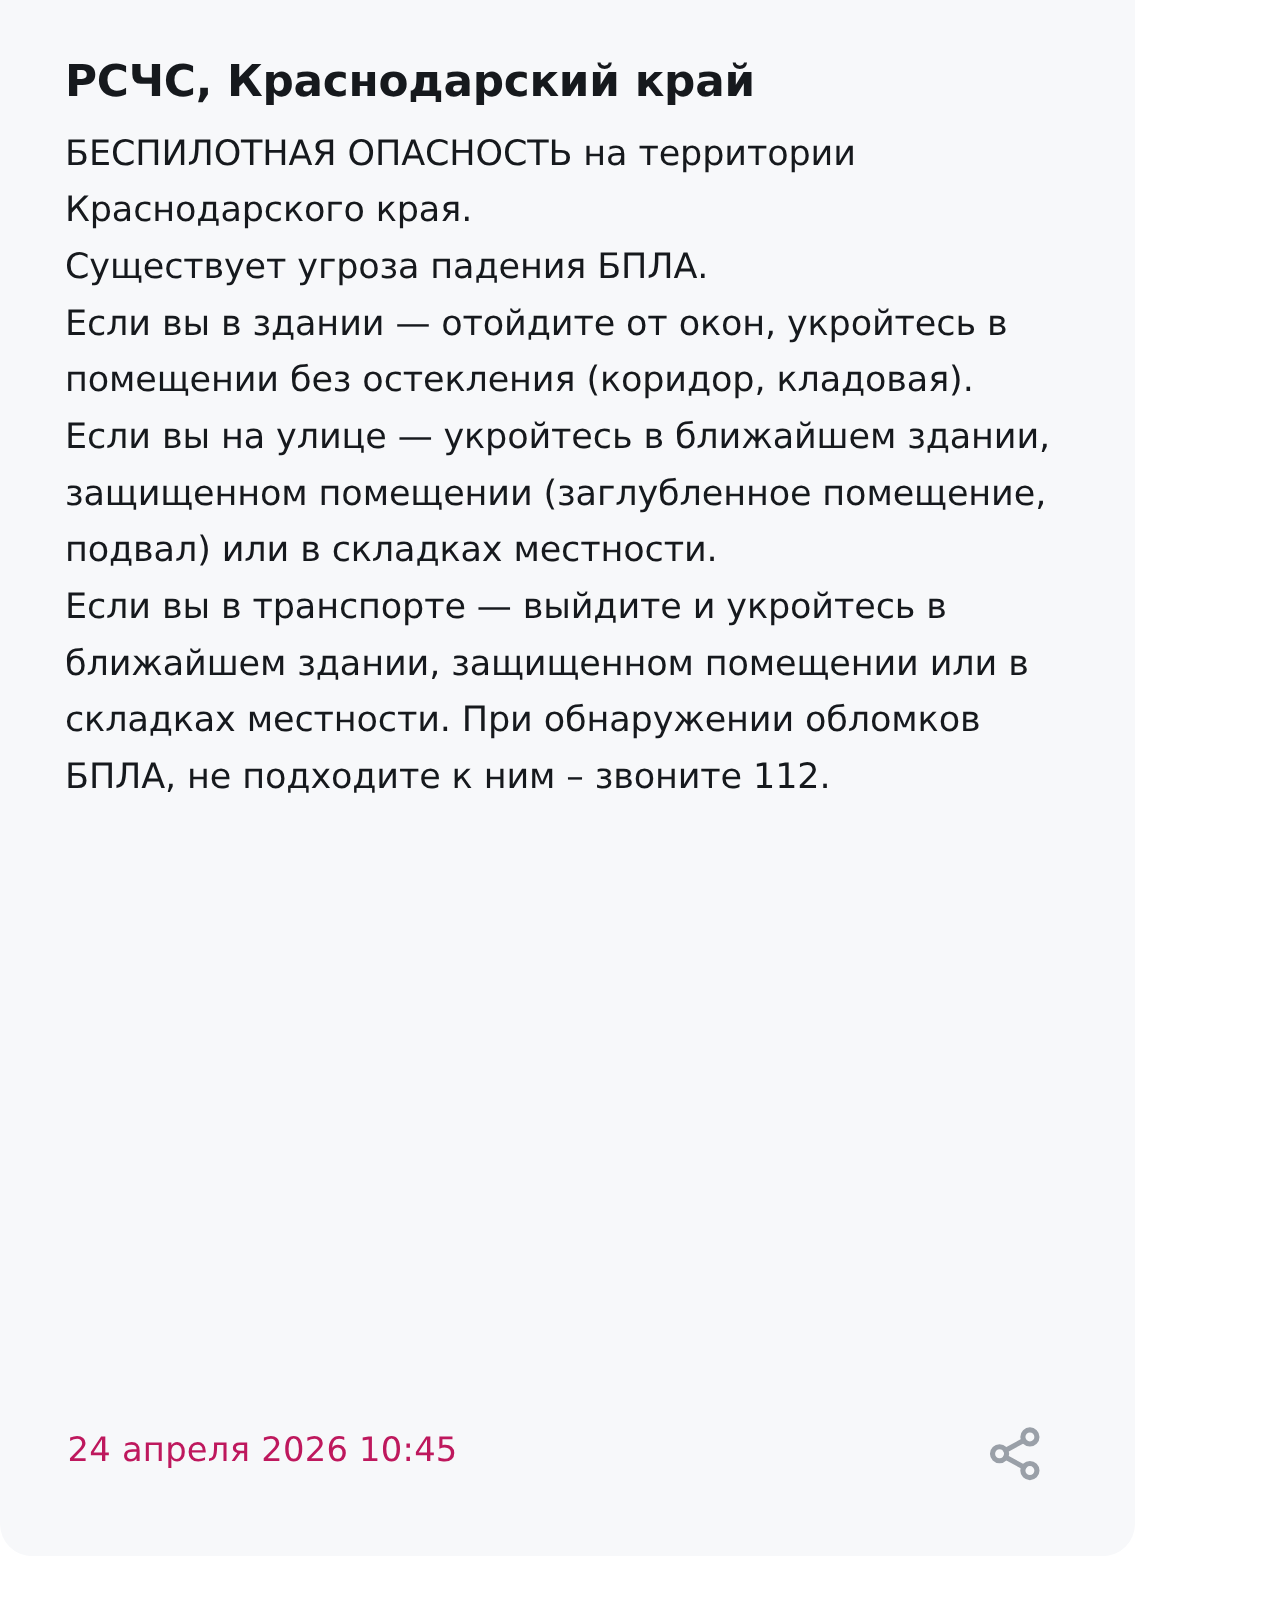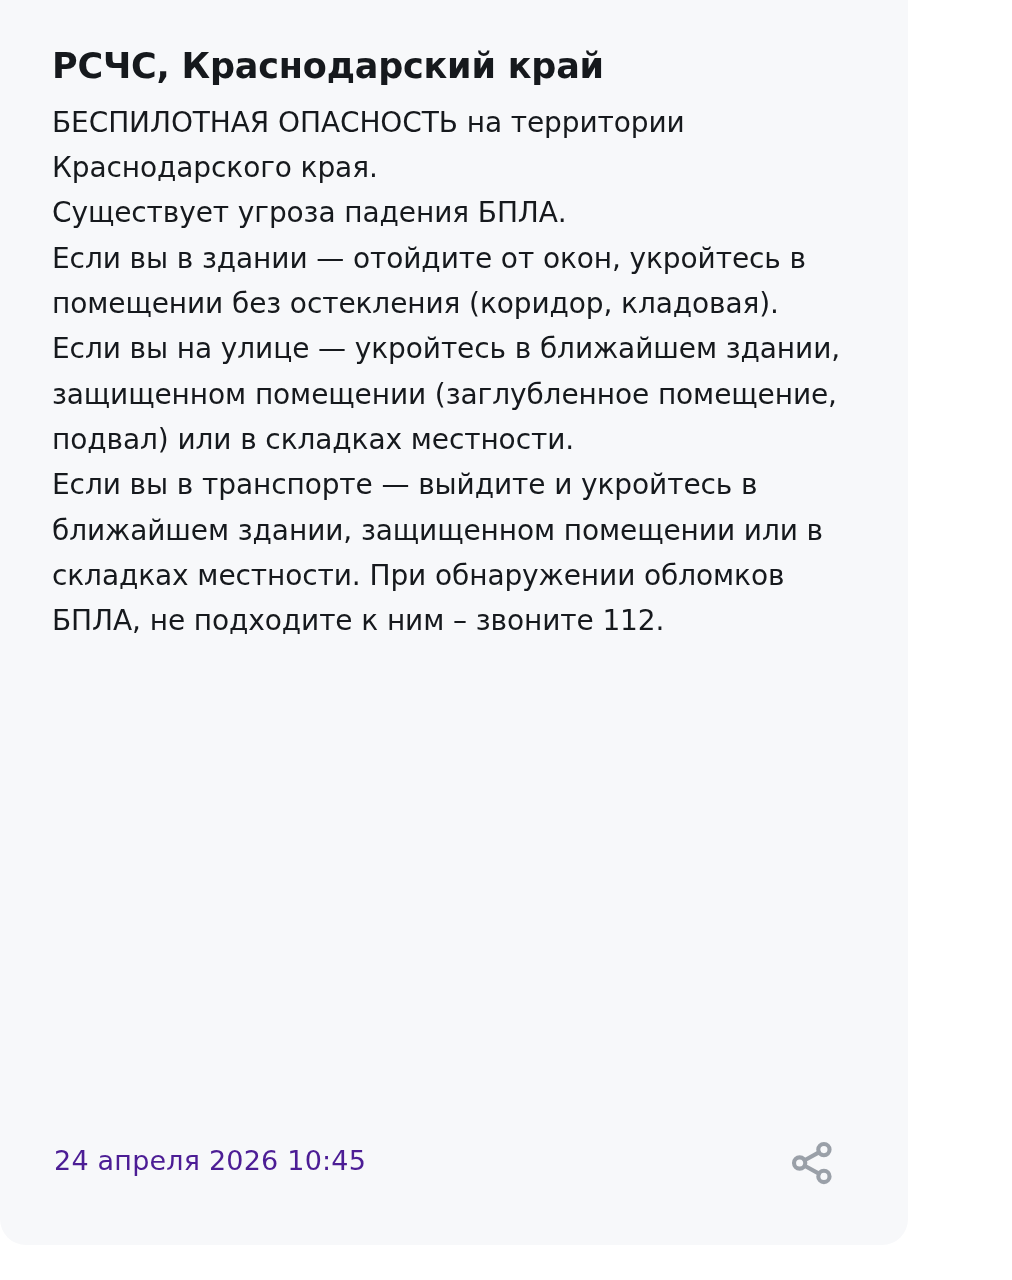--- a/index.html
+++ b/index.html
@@ -52,21 +52,21 @@
     left: 52px;
     right: 52px;
     bottom: 52px;
     height: 60px;
   }
   .timestamp {
     position: absolute;
     left: 2px;
     top: 12px;
     font-size: 27px;
-    color: #4c1d95;
+    color: #be185d;
     letter-spacing: 0.2px;
   }
   .share-button {
     position: absolute;
     right: 14px;
     top: 0px;
     width: 60px;
     height: 60px;
     display: flex;
     align-items: center;

